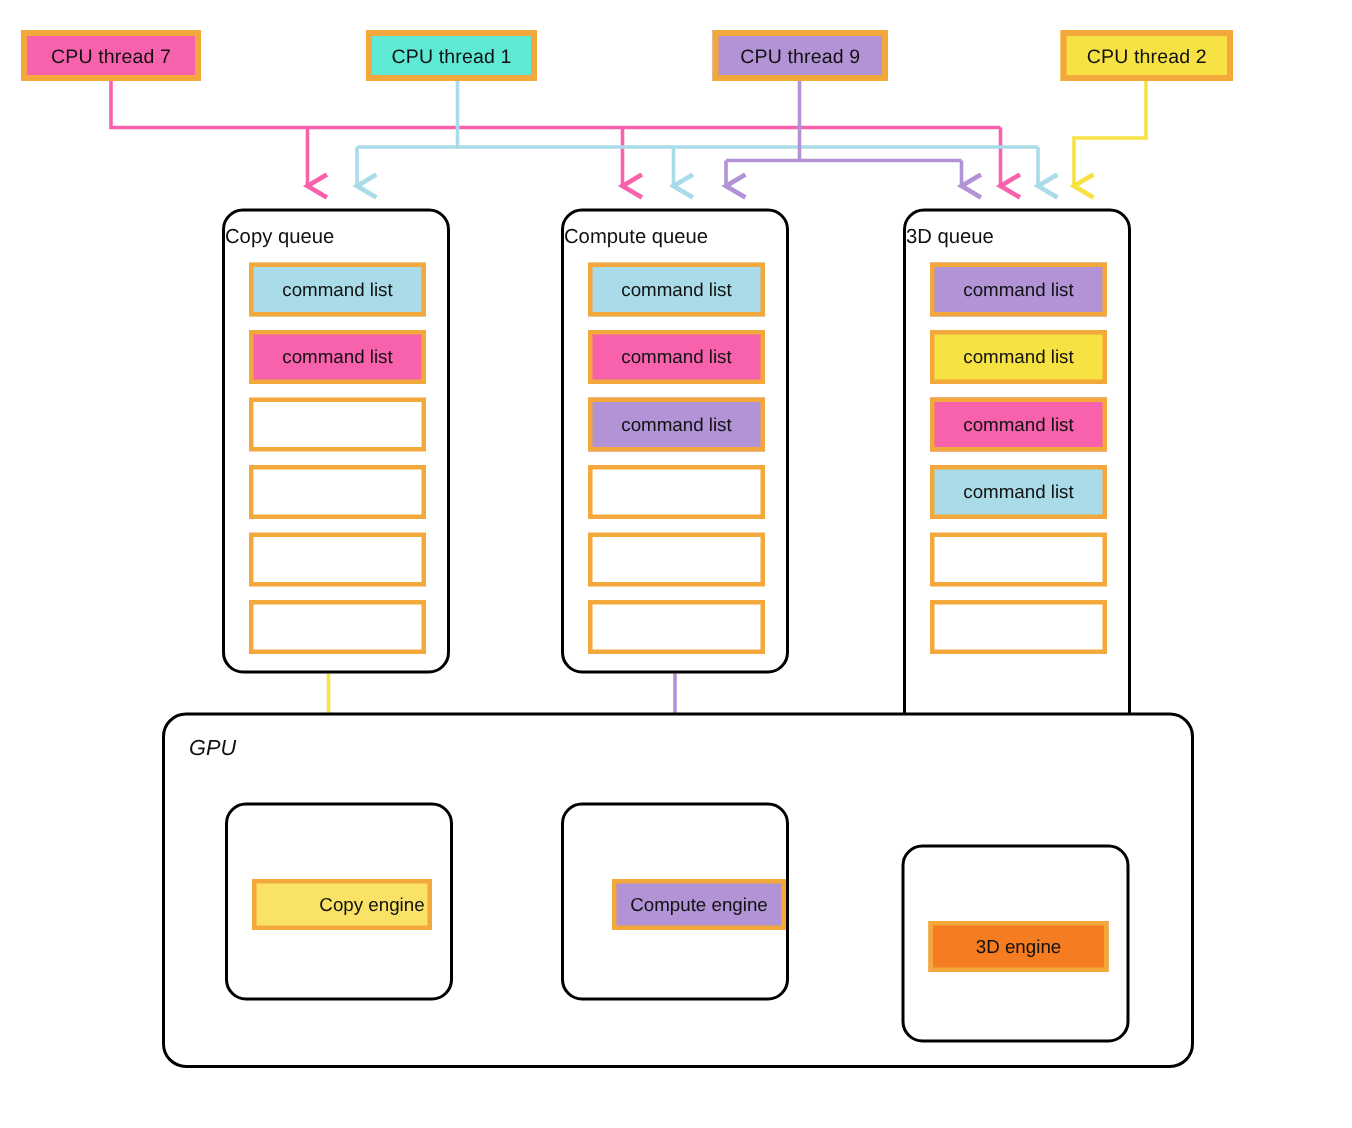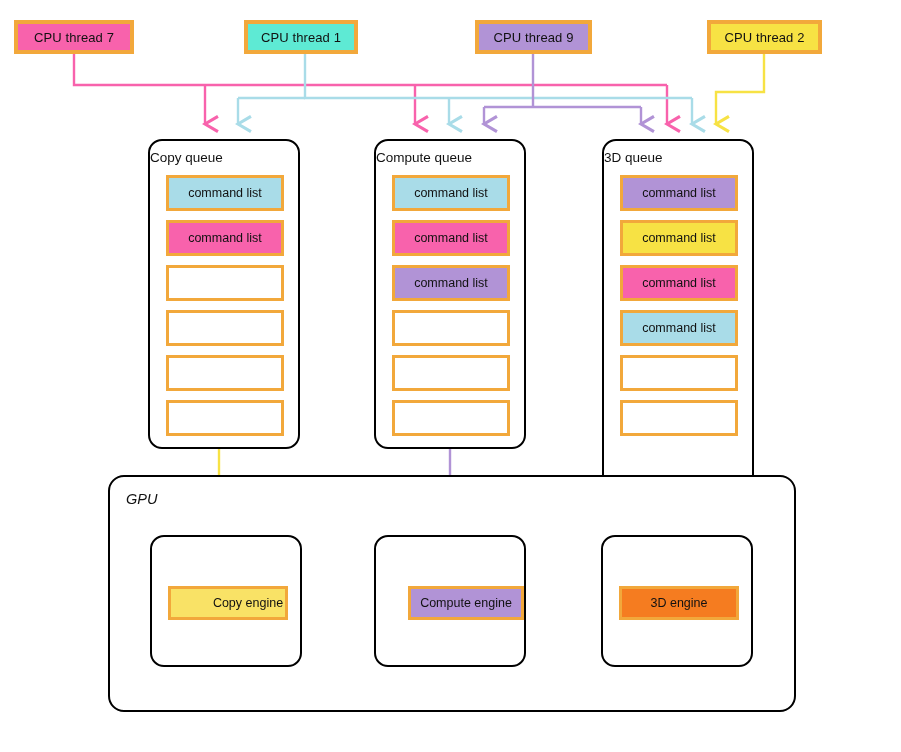--- a/index.html
+++ b/index.html
@@ -191,19 +191,19 @@
       <span>Copy engine</span>
     </div>
   </div>
 
   <div class="engine-box" style="left:374px;top:535px;width:152px;height:132px;">
     <div class="engine-chip" style="left:32px;top:49px;width:116px;height:34px;background:#B193D6;">
       <span>Compute engine</span>
     </div>
   </div>
 
-  <div class="engine-box" style="left:601px;top:535px;width:152px;height:132px;">
+  <div class="engine-box" style="left:601px;top:563px;width:152px;height:132px;">
     <div class="engine-chip" style="left:16px;top:49px;width:120px;height:34px;background:#F57C20;">
       <span>3D engine</span>
     </div>
   </div>
 
 </div>
 
 </body></html>

